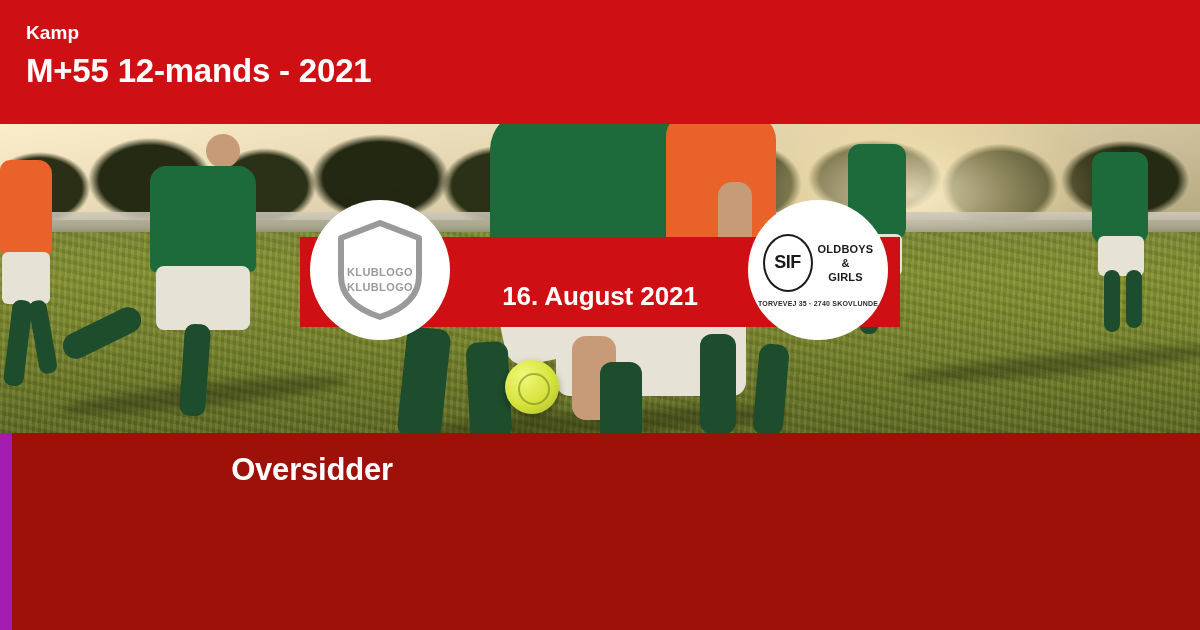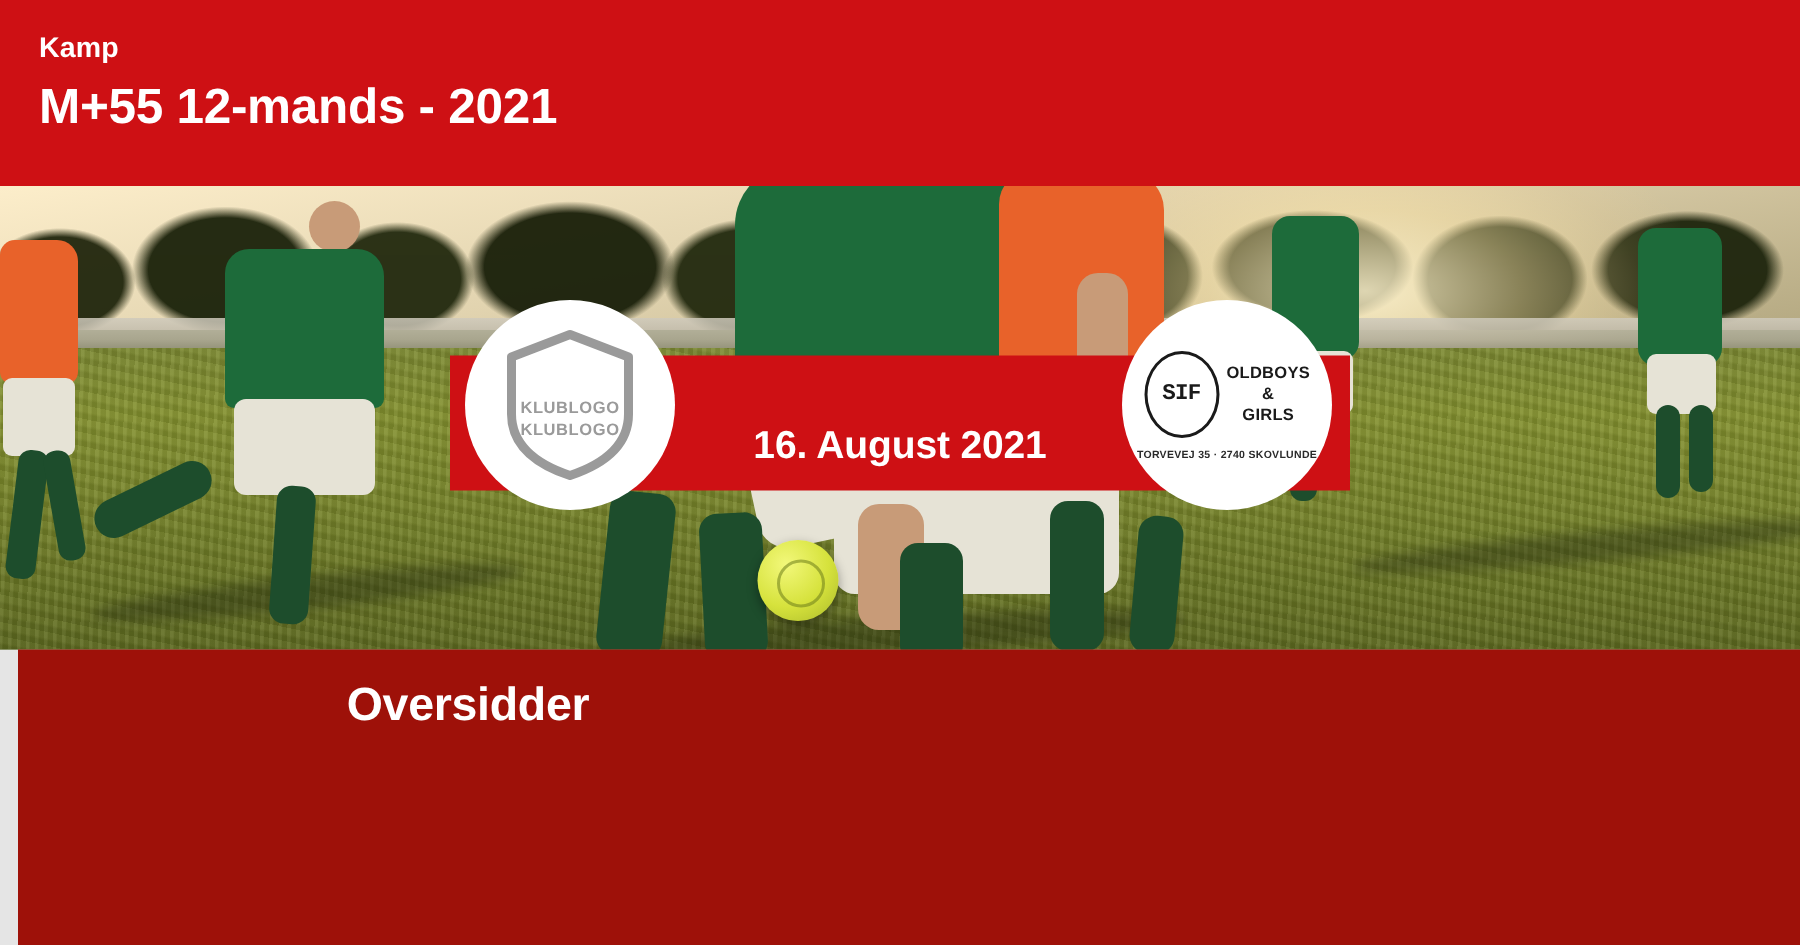--- a/index.html
+++ b/index.html
@@ -10,21 +10,21 @@
   body {
     font-family: "Liberation Sans", sans-serif;
     -webkit-font-smoothing: antialiased;
   }
 
   #poster {
     position: relative;
     width: 1200px;
     height: 630px;
     overflow: hidden;
-    background: #e5e5e5;
+    background: #a21caf;
   }
 
   
   .header {
     position: absolute;
     left: 0; top: 0;
     width: 1200px;
     height: 124px;
     background: #CE1014;
     box-sizing: border-box;
@@ -220,24 +220,24 @@
   .sif-oval {
     width: 46px; height: 54px;
     border: 2px solid #1a1a1a;
     border-radius: 50%;
     display: flex;
     align-items: center;
     justify-content: center;
   }
   .sif-oval span {
     color: #1a1a1a;
-    font-size: 15px;
+    font-size: 18px;
     font-weight: bold;
     letter-spacing: -0.5px;
-    font-family: Liberation Mono, monospace;
+    font-family: Liberation Sans, sans-serif;
   }
   .sif-words {
     color: #1a1a1a;
     font-size: 11px;
     font-weight: bold;
     line-height: 14px;
     text-align: center;
     letter-spacing: 0.2px;
   }
   .sif-addr {

